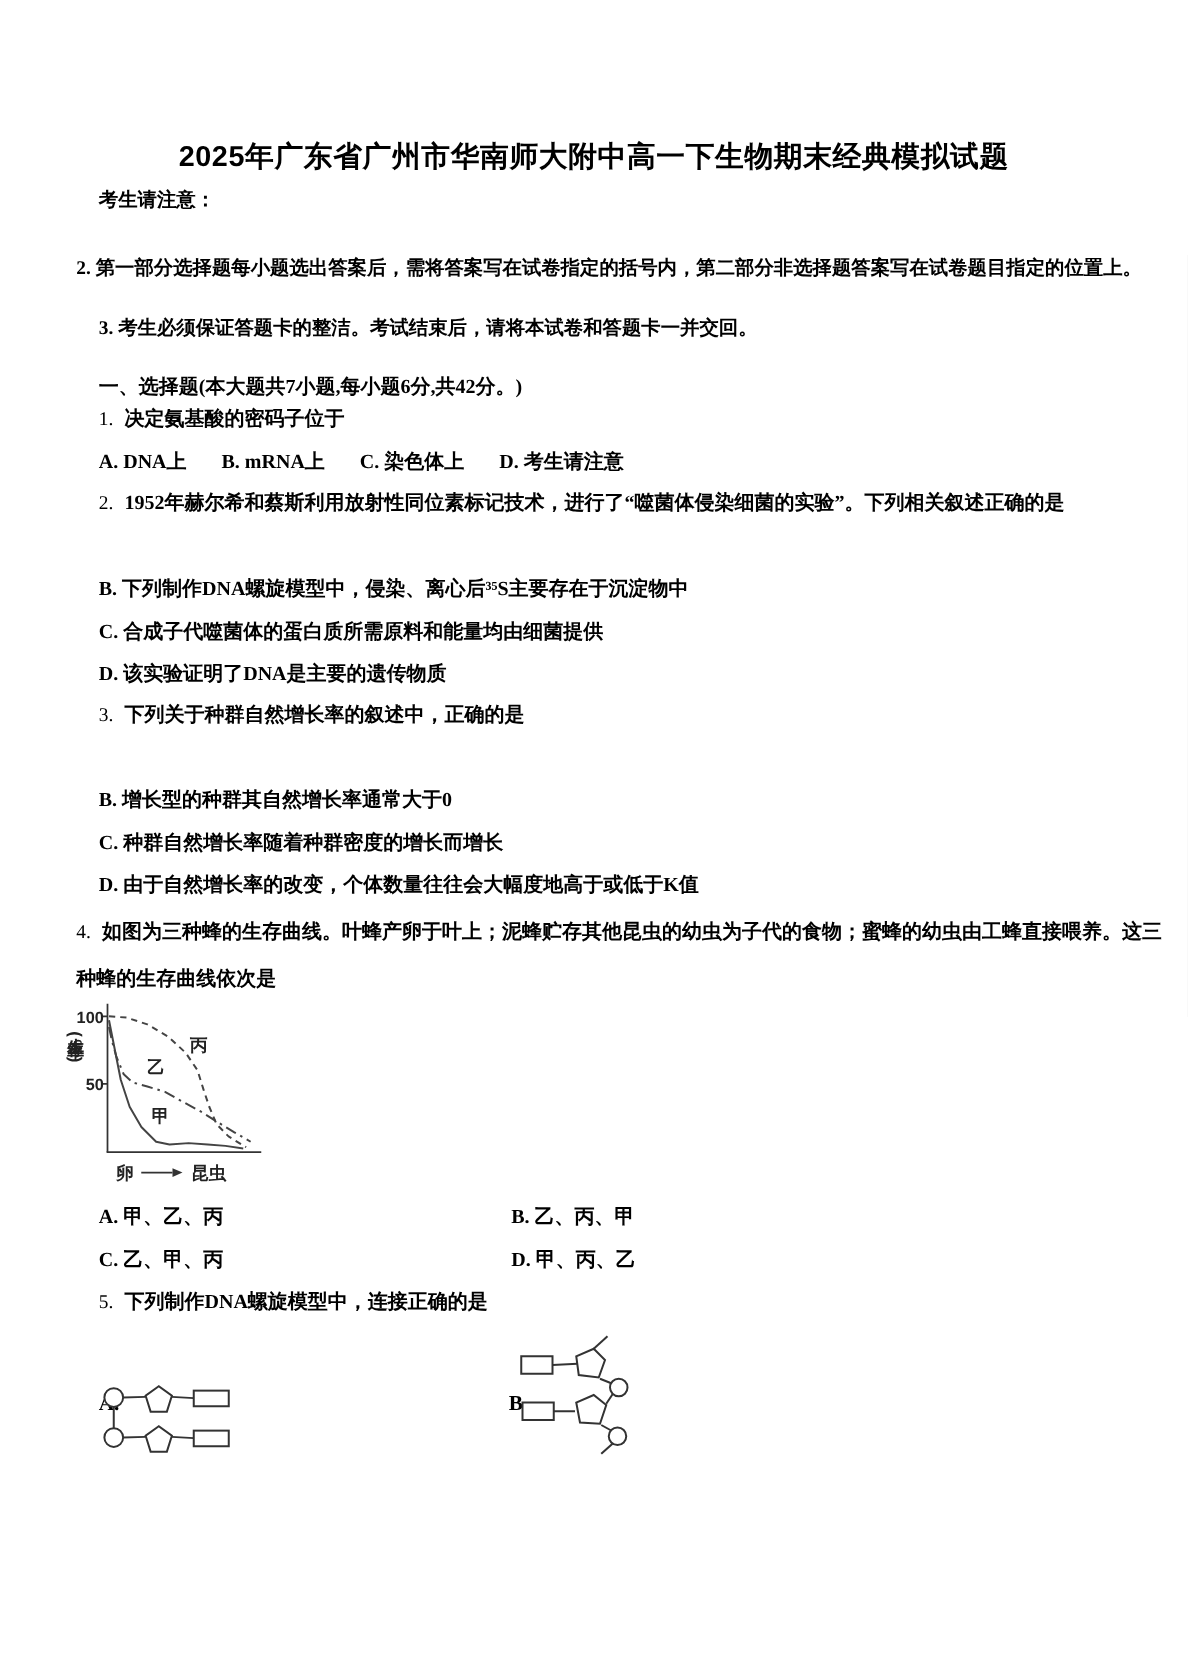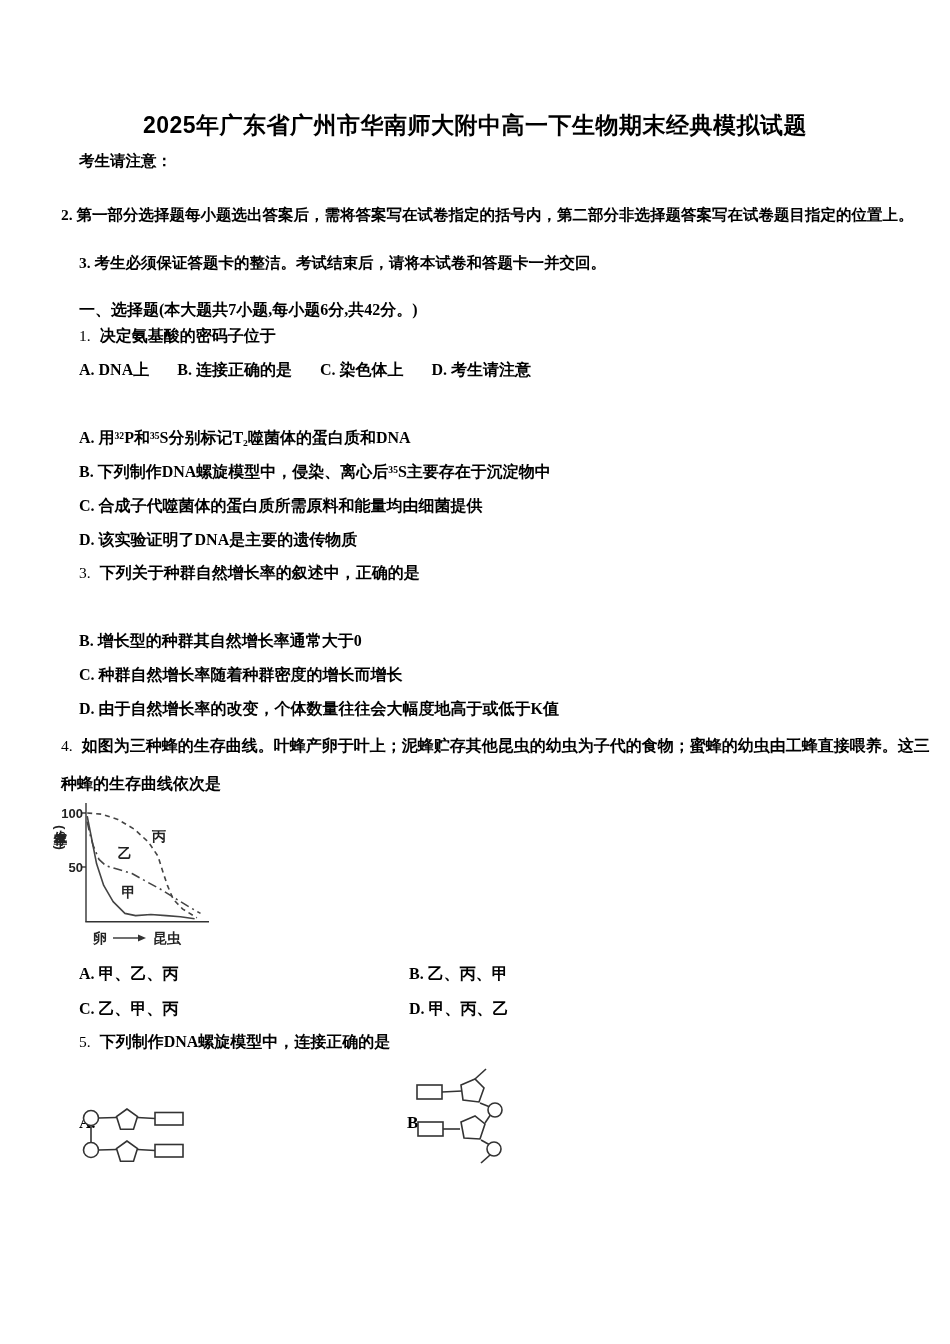--- a/index.html
+++ b/index.html
@@ -78,26 +78,28 @@
   <div class="abs wrap-block notice" style="top:202px; line-height:26px;">2. 第一部分选择题每小题选出答案后，需将答案写在试卷指定的括号内，第二部分非选择题答案写在试卷题目指定的位置上。</div>
   <div class="abs body-line notice" style="top:253px">3. 考生必须保证答题卡的整洁。考试结束后，请将本试卷和答题卡一并交回。</div>
 
   <div class="abs body-line" style="top:300px">一、选择题(本大题共7小题,每小题6分,共42分。)</div>
 
   <div class="abs body-line" style="top:326px">
     <span class="qnum">1.</span><span>决定氨基酸的密码子位于</span>
   </div>
   <div class="abs body-line" style="top:360px">
     <span class="opt-inline">A. DNA上</span>
-    <span class="opt-inline">B. 连接正确的是</span>
+    <span class="opt-inline">B. mRNA上</span>
     <span class="opt-inline">C. 染色体上</span>
     <span class="opt-inline">D. 考生请注意</span>
   </div>
 
-  <div class="abs body-line" style="top:428px">A. 用³²P和³⁵S分别标记T₂噬菌体的蛋白质和DNA</div>
+  <div class="abs body-line" style="top:393px">
+    <span class="qnum">2.</span><span>1952年赫尔希和蔡斯利用放射性同位素标记技术，进行了“噬菌体侵染细菌的实验”。下列相关叙述正确的是</span>
+  </div>
   <div class="abs body-line" style="top:462px">B. 下列制作DNA螺旋模型中，侵染、离心后³⁵S主要存在于沉淀物中</div>
   <div class="abs body-line" style="top:496px">C. 合成子代噬菌体的蛋白质所需原料和能量均由细菌提供</div>
   <div class="abs body-line" style="top:530px">D. 该实验证明了DNA是主要的遗传物质</div>
 
   <div class="abs body-line" style="top:563px">
     <span class="qnum">3.</span><span>下列关于种群自然增长率的叙述中，正确的是</span>
   </div>
   <div class="abs body-line" style="top:631px">B. 增长型的种群其自然增长率通常大于0</div>
   <div class="abs body-line" style="top:699px">D. 由于自然增长率的改变，个体数量往往会大幅度地高于或低于K值</div>
   <div class="abs body-line" style="top:665px">C. 种群自然增长率随着种群密度的增长而增长</div>

